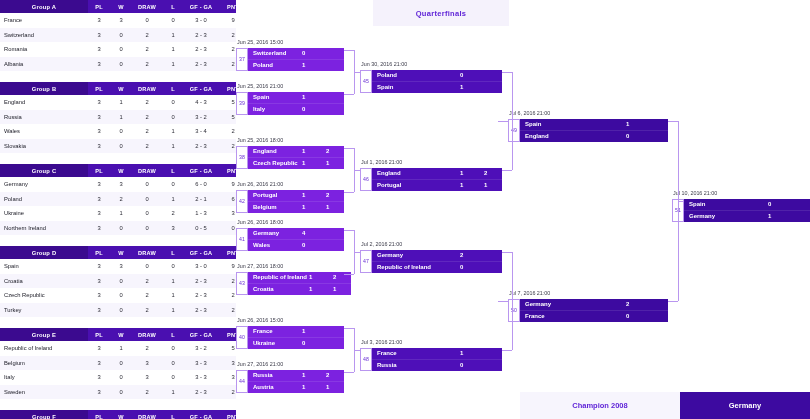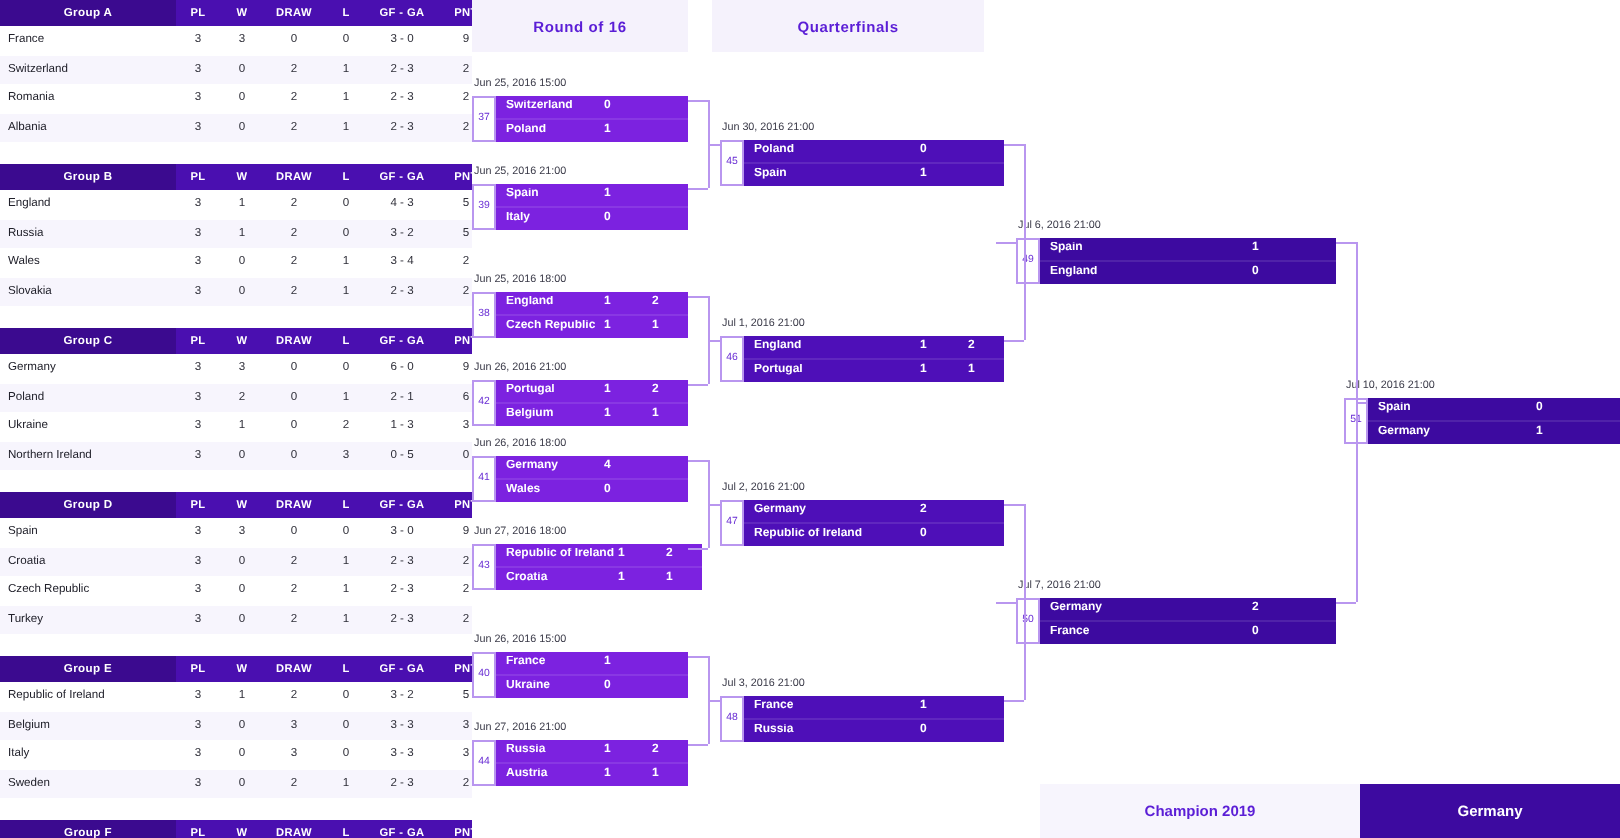--- a/index.html
+++ b/index.html
@@ -388,22 +388,21 @@
           <div class="cell c2">W</div>
           <div class="cell c3">DRAW</div>
           <div class="cell c4">L</div>
           <div class="cell c5">GF - GA</div>
           <div class="cell c6">PNT</div>
         </div>
       </div>
     </div>
 
   <div class="bracket" id="bracket-root">
-    <div class="col-header" style="left:0px; top:0px; width:108px;">Round of 16</div>
-    <div class="col-header" style="left:120px; top:0px; width:136px;">Quarterfinals</div>
+    <div class="col-header" style="left:137px; top:0px; width:136px;">Quarterfinals</div>
   <div class="match r16" style="left: 0px; top: 39px; width: 108px;">
         <div class="match-date">Jun 25, 2016   15:00</div>
         <div class="match-body">
           <div class="match-no">37</div>
           <div class="teams">
             <div class="team">
               <span class="tname">Switzerland</span>
               <span class="tscore">0</span>
               <span class="tpens"></span>
             </div>
@@ -691,17 +690,17 @@
       <div class="conn" style="left: 276px; top: 252px; width: 0px; height: 98px; border-left-width: 1px;"></div>
       <div class="conn" style="left: 432px; top: 121px; width: 10px; height: 0px; border-top-width: 1px;"></div>
       <div class="conn" style="left: 432px; top: 301px; width: 10px; height: 0px; border-top-width: 1px;"></div>
       <div class="conn" style="left: 442px; top: 121px; width: 0px; height: 180px; border-left-width: 1px;"></div>
       <div class="conn" style="left: 442px; top: 201px; width: 6px; height: 0px; border-top-width: 1px;"></div>
       <div class="conn" style="left: 262px; top: 121px; width: 10px; height: 0px; border-top-width: 1px;"></div>
       <div class="conn" style="left: 262px; top: 301px; width: 10px; height: 0px; border-top-width: 1px;"></div>
     </div>
 
   <div class="champ-wrap">
-    <div class="champ-label">Champion 2019</div>
+    <div class="champ-label">Champion 2008</div>
     <div class="champ-name">Germany</div>
   </div>
 
 </div>
 
 </body></html>

